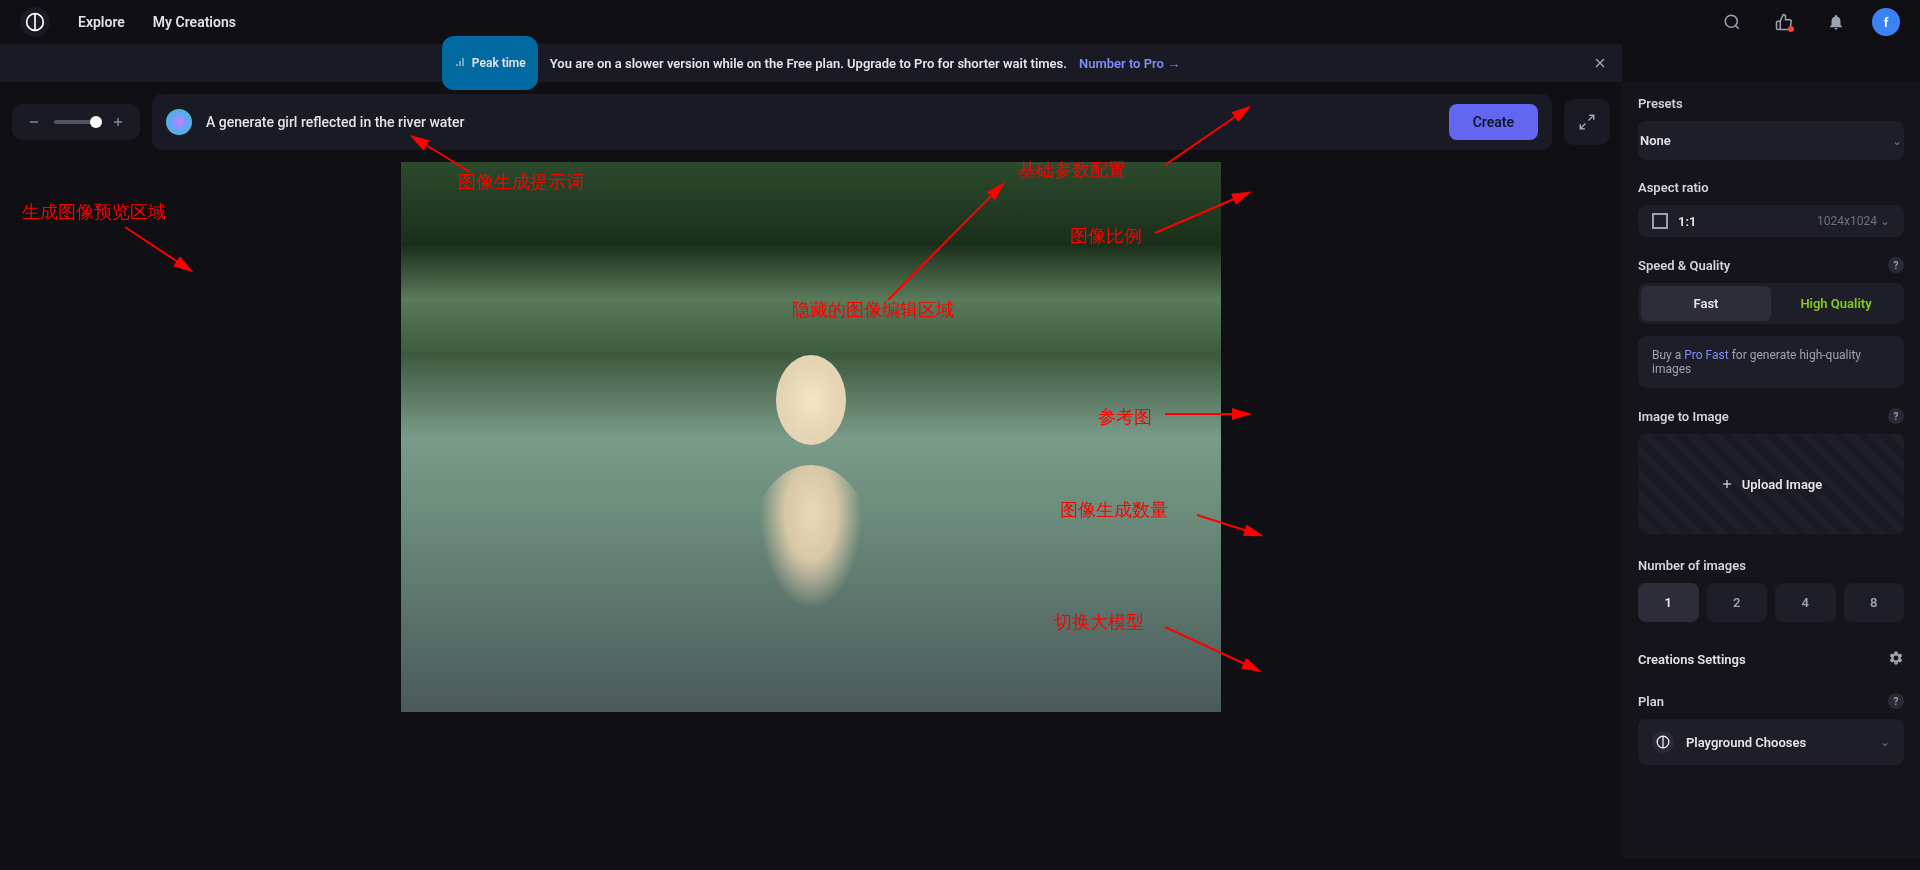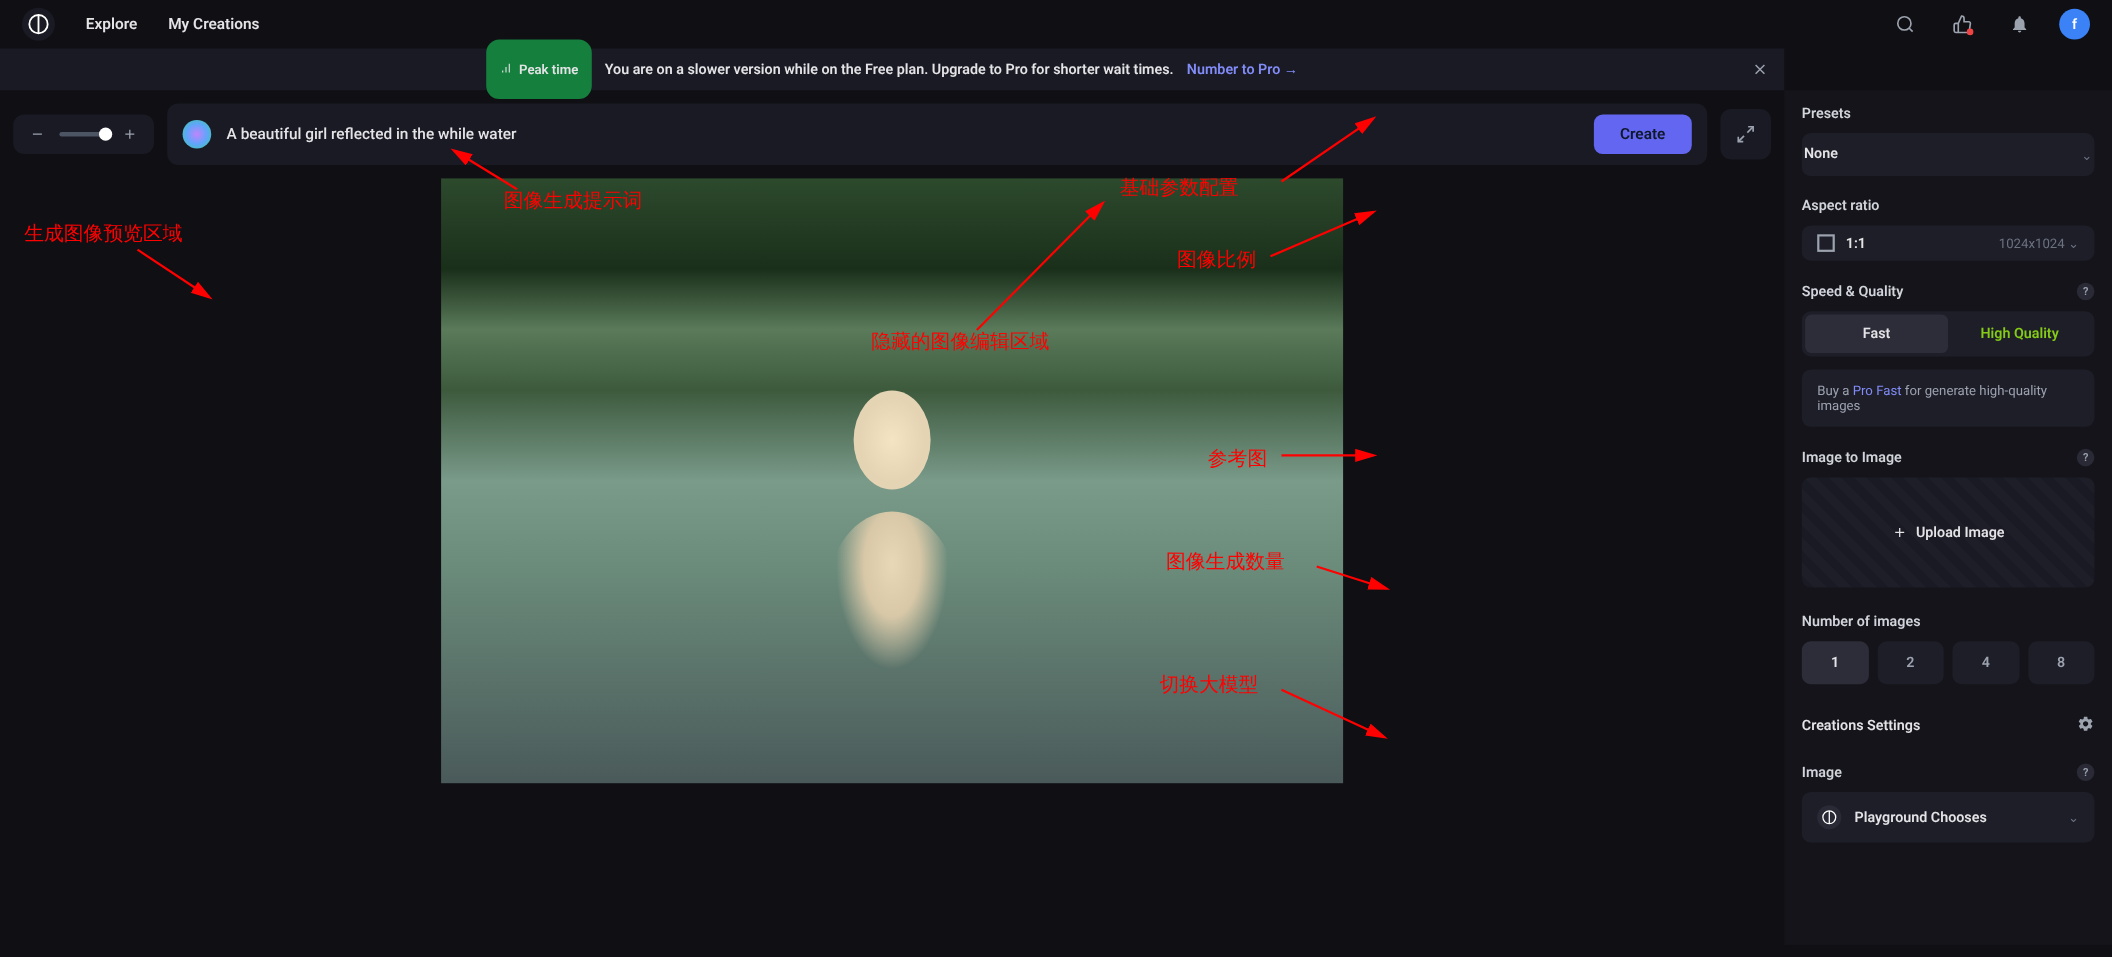--- a/index.html
+++ b/index.html
@@ -49,21 +49,21 @@
 }
 .banner {
   height: 38px;
   background: #1a1a24;
   display: flex; align-items: center; justify-content: center;
   gap: 12px;
   position: relative;
   margin-right: 298px;
 }
 .peak-pill {
-  background: #15803d;
+  background: #0369a1;
   padding: 20px 12px; border-radius: 12px;
   display: flex; align-items: flex-start; gap: 6px;
   font-size: 12px; font-weight: 600;
 }
 .banner-text { font-size: 13px; font-weight: 600; color: #e4e4e7; }
 .banner-link { color: #818cf8; font-size: 13px; font-weight: 600; cursor: pointer; }
 .banner-close {
   position: absolute; right: 12px;
   cursor: pointer; color: #9ca3af;
   width: 20px; height: 20px;
@@ -373,21 +373,21 @@
         </div>
         <div class="zoom-btn">
           <svg width="14" height="14" viewBox="0 0 24 24" fill="none" stroke="currentColor" stroke-width="2">
               <line x1="12" y1="5" x2="12" y2="19"></line>
               <line x1="5" y1="12" x2="19" y2="12"></line>
             </svg>
         </div>
       </div>
       <div class="prompt-bar">
         <div class="prompt-icon"></div>
-        <div class="prompt-text">A beautiful girl reflected in the while water</div>
+        <div class="prompt-text">A generate girl reflected in the river water</div>
         <div class="create-btn">Create</div>
       </div>
       <div class="expand-btn">
         <svg width="18" height="18" viewBox="0 0 24 24" fill="none" stroke="currentColor" stroke-width="2">
             <polyline points="15 3 21 3 21 9"></polyline>
             <polyline points="9 21 3 21 3 15"></polyline>
             <line x1="21" y1="3" x2="14" y2="10"></line>
             <line x1="3" y1="21" x2="10" y2="14"></line>
           </svg>
       </div>
@@ -452,21 +452,21 @@
     <div class="adv-row">
       <span class="adv-label">Creations Settings</span>
       <span class="gear">
         <svg width="16" height="16" viewBox="0 0 24 24" fill="currentColor">
             <path d="M19.14,12.94c0.04-0.3,0.06-0.61,0.06-0.94c0-0.32-0.02-0.64-0.07-0.94l2.03-1.58c0.18-0.14,0.23-0.41,0.12-0.61 l-1.92-3.32c-0.12-0.22-0.37-0.29-0.59-0.22l-2.39,0.96c-0.5-0.38-1.03-0.7-1.62-0.94L14.4,2.81c-0.04-0.24-0.24-0.41-0.48-0.41 h-3.84c-0.24,0-0.43,0.17-0.47,0.41L9.25,5.35C8.66,5.59,8.12,5.92,7.63,6.29L5.24,5.33c-0.22-0.08-0.47,0-0.59,0.22L2.74,8.87 C2.62,9.08,2.66,9.34,2.86,9.48l2.03,1.58C4.84,11.36,4.8,11.69,4.8,12s0.02,0.64,0.07,0.94l-2.03,1.58 c-0.18,0.14-0.23,0.41-0.12,0.61l1.92,3.32c0.12,0.22,0.37,0.29,0.59,0.22l2.39-0.96c0.5,0.38,1.03,0.7,1.62,0.94l0.36,2.54 c0.05,0.24,0.24,0.41,0.48,0.41h3.84c0.24,0,0.44-0.17,0.47-0.41l0.36-2.54c0.59-0.24,1.13-0.56,1.62-0.94l2.39,0.96 c0.22,0.08,0.47,0,0.59-0.22l1.92-3.32c0.12-0.22,0.07-0.47-0.12-0.61L19.14,12.94z M12,15.6c-1.98,0-3.6-1.62-3.6-3.6 s1.62-3.6,3.6-3.6s3.6,1.62,3.6,3.6S13.98,15.6,12,15.6z"></path>
           </svg>
       </span>
     </div>
 
     <div class="section-label">
-      <span>Image</span>
+      <span>Plan</span>
       <span class="help-icon">?</span>
     </div>
     <div class="model-box">
       <div class="model-icon">
         <svg width="14" height="14" viewBox="0 0 24 24" fill="none" stroke="white" stroke-width="2">
             <circle cx="12" cy="12" r="10"></circle>
             <path d="M12 2v20"></path>
           </svg>
       </div>
       <span class="model-name">Playground Chooses</span>

